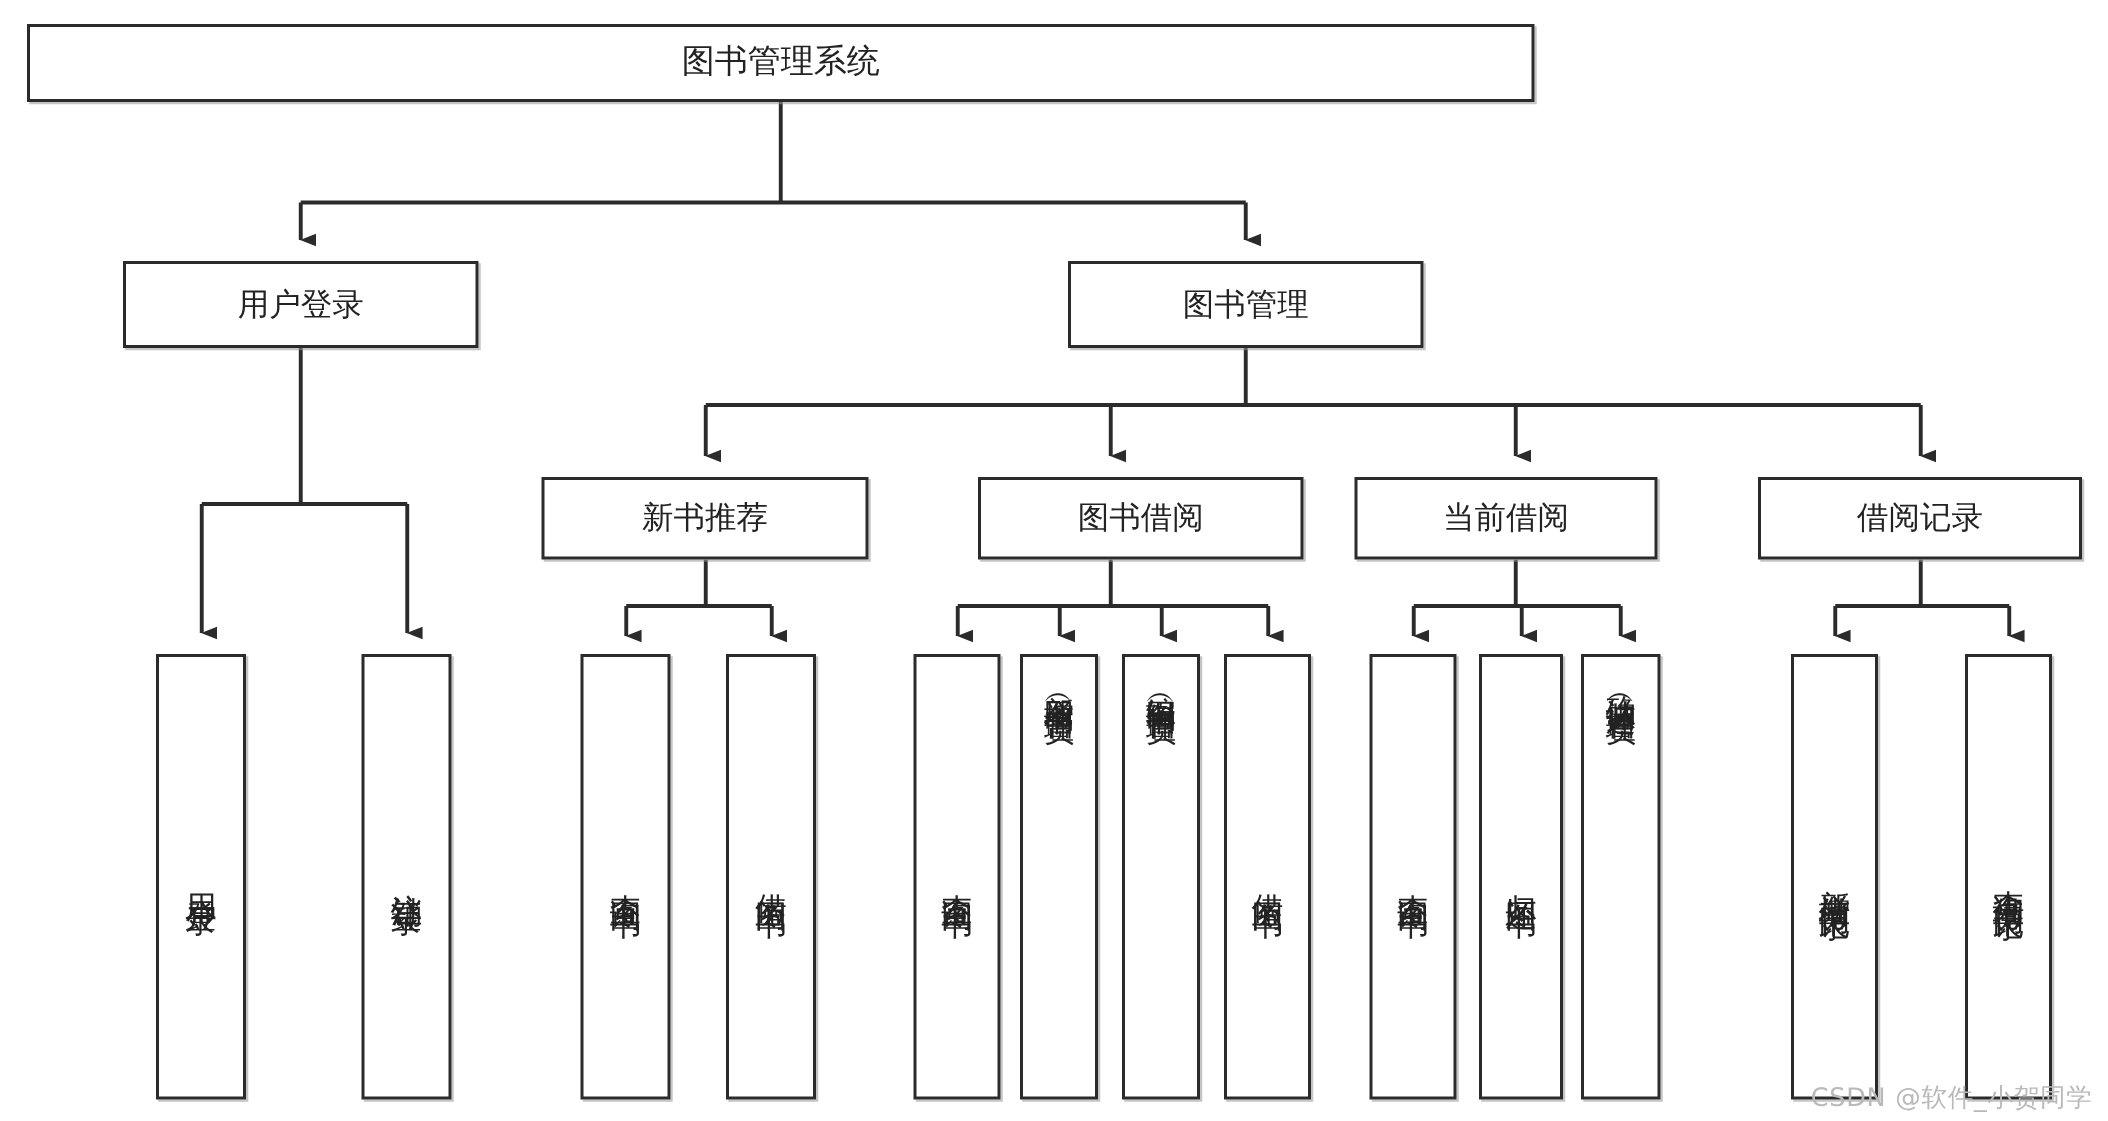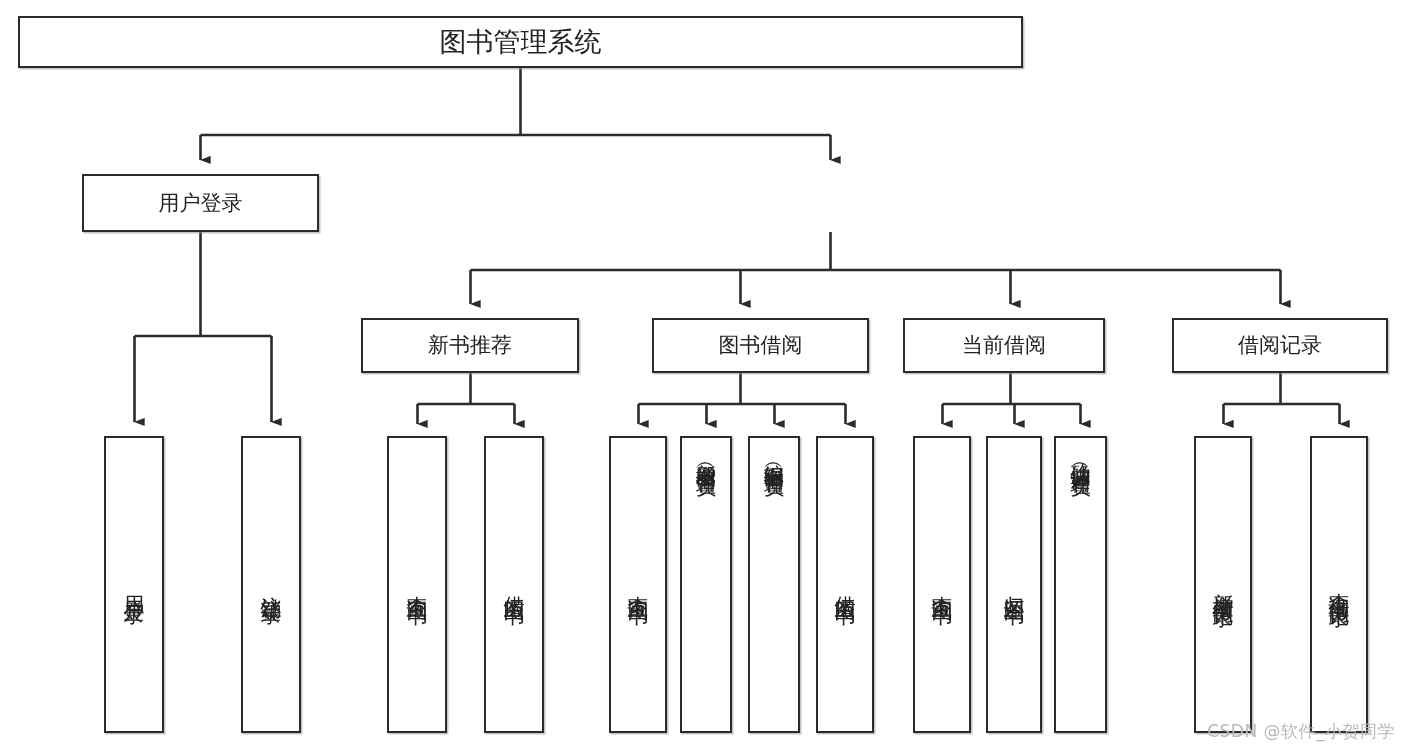--- a/index.html
+++ b/index.html
@@ -40,21 +40,21 @@
   .node .label {
     color: #222222;
     line-height: 1.15;
     text-align: center;
     white-space: nowrap;
   }
   .node.horiz .label {
     font-size: 21px;
   }
   .node.root .label {
-    font-size: 27px;
+    font-size: 22px;
   }
   .node.vert {
     align-items: flex-start;
     padding-top: 10px;
   }
   .node.vert .label {
     writing-mode: vertical-rl;
     text-orientation: upright;
     font-size: 21px;
     letter-spacing: 3px;
@@ -135,20 +135,23 @@
     </g>
   </svg>
 
   <div class="node root horiz" style="left: 18px; top: 16px; width: 1005px; height: 52px;">
     <span class="label">图书管理系统</span>
   </div>
 
   <div class="node horiz" style="left: 82px; top: 174px; width: 237px; height: 58px;">
     <span class="label">用户登录</span>
   </div>
+  <div class="node horiz" style="left: 712px; top: 174px; width: 237px; height: 58px;">
+    <span class="label">图书管理</span>
+  </div>
 
   <div class="node horiz" style="left: 361px; top: 318px; width: 218px; height: 55px;">
     <span class="label">新书推荐</span>
   </div>
   <div class="node horiz" style="left: 652px; top: 318px; width: 217px; height: 55px; justify-content: center;">
     <span class="label">图书借阅</span>
   </div>
   <div class="node horiz" style="left: 903px; top: 318px; width: 202px; height: 55px;">
     <span class="label">当前借阅</span>
   </div>

